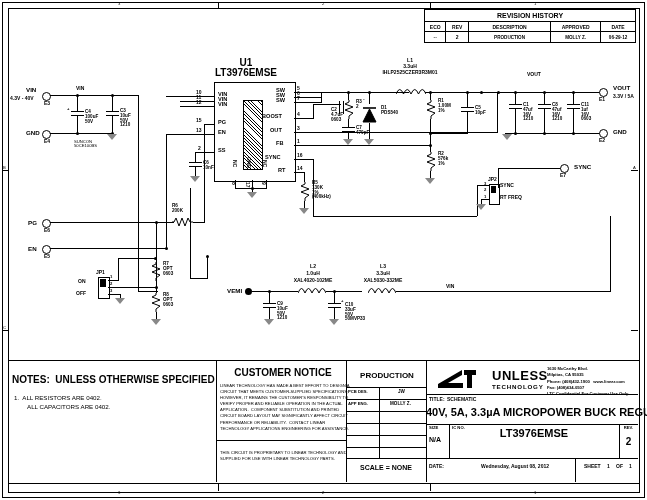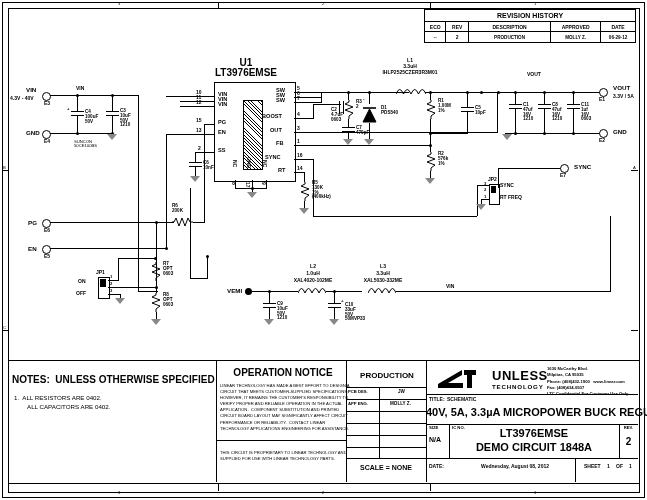--- a/index.html
+++ b/index.html
@@ -495,21 +495,21 @@
   <div class="ln v" style="left:207px;top:256px;height:22px;"></div>
   <div class="node" style="left:206px;top:255px;"></div>
 
   <div class="brd" style="left:8px;top:360px;width:630px;height:122px;"></div>
 
   <div class="txt t9 b" style="left:12px;top:375px;">NOTES:  UNLESS OTHERWISE SPECIFIED</div>
   <div class="txt t6" style="left:14px;top:395px;">1.  ALL RESISTORS ARE 0402.</div>
   <div class="txt t6" style="left:27px;top:404px;">ALL CAPACITORS ARE 0402.</div>
   <div class="ln v" style="left:216px;top:360px;height:122px;"></div>
 
-  <div class="txt t9 b ctr" style="left:218px;top:368px;width:130px;">OPERATION NOTICE</div>
+  <div class="txt t9 b ctr" style="left:218px;top:368px;width:130px;">CUSTOMER NOTICE</div>
   <div class="txt t4" style="left:220px;top:383px;width:128px;line-height:1.45;" id="cn-body">LINEAR TECHNOLOGY HAS MADE A BEST EFFORT TO DESIGN A
 CIRCUIT THAT MEETS CUSTOMER-SUPPLIED SPECIFICATIONS;
 HOWEVER, IT REMAINS THE CUSTOMER'S RESPONSIBILITY TO
 VERIFY PROPER AND RELIABLE OPERATION IN THE ACTUAL
 APPLICATION.  COMPONENT SUBSTITUTION AND PRINTED
 CIRCUIT BOARD LAYOUT MAY SIGNIFICANTLY AFFECT CIRCUIT
 PERFORMANCE OR RELIABILITY.  CONTACT LINEAR
 TECHNOLOGY APPLICATIONS ENGINEERING FOR ASSISTANCE.</div>
   <div class="ln h" style="left:216px;top:440px;width:130px;"></div>
   <div class="txt t4" style="left:220px;top:450px;width:128px;line-height:1.45;" id="cn-foot">THIS CIRCUIT IS PROPRIETARY TO LINEAR TECHNOLOGY AND
@@ -549,21 +549,20 @@
   <div class="txt t5 b" style="left:429px;top:397px;">TITLE:</div>
   <div class="txt t5 b" style="left:447px;top:397px;">SCHEMATIC</div>
   <div class="txt t11 b ctr" style="left:426px;top:407px;width:212px;">40V, 5A, 3.3µA MICROPOWER BUCK REGULATOR</div>
 
   <div class="ln h" style="left:426px;top:424px;width:212px;"></div>
   <div class="txt t4 b" style="left:429px;top:426px;">SIZE</div>
   <div class="txt t7 b" style="left:429px;top:436px;">N/A</div>
   <div class="ln v" style="left:449px;top:424px;height:34px;"></div>
   <div class="txt t4 b" style="left:452px;top:426px;">IC NO.</div>
   <div class="txt t11 b ctr" style="left:449px;top:428px;width:170px;">LT3976EMSE</div>
-  <div class="txt t11 b ctr" style="left:449px;top:442px;width:170px;">DEMO CIRCUIT 1848A</div>
   <div class="ln v" style="left:619px;top:424px;height:34px;"></div>
   <div class="txt t4 b ctr" style="left:619px;top:426px;width:19px;">REV.</div>
   <div class="txt t9 b ctr" style="left:619px;top:437px;width:19px;">2</div>
 
   <div class="ln h" style="left:426px;top:458px;width:212px;"></div>
   <div class="txt t5 b" style="left:429px;top:464px;">DATE:</div>
   <div class="txt t5 b ctr" style="left:440px;top:464px;width:150px;">Wednesday, August 08, 2012</div>
   <div class="ln v" style="left:575px;top:458px;height:24px;"></div>
   <div class="txt t5 b" style="left:584px;top:464px;">SHEET</div>
   <div class="txt t5 b" style="left:607px;top:464px;">1</div>

